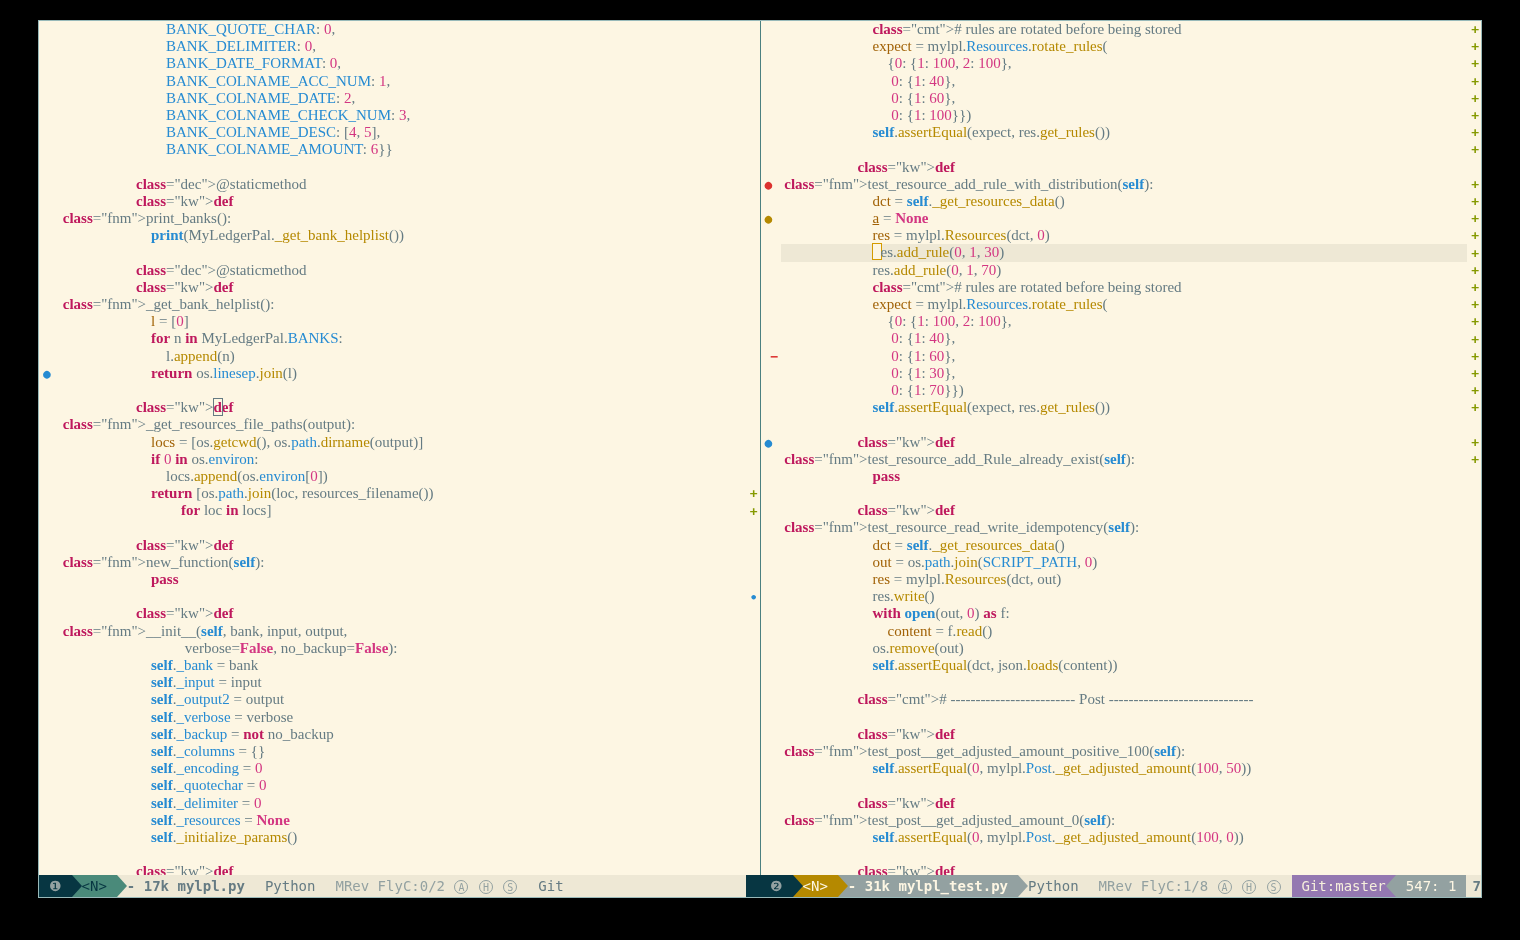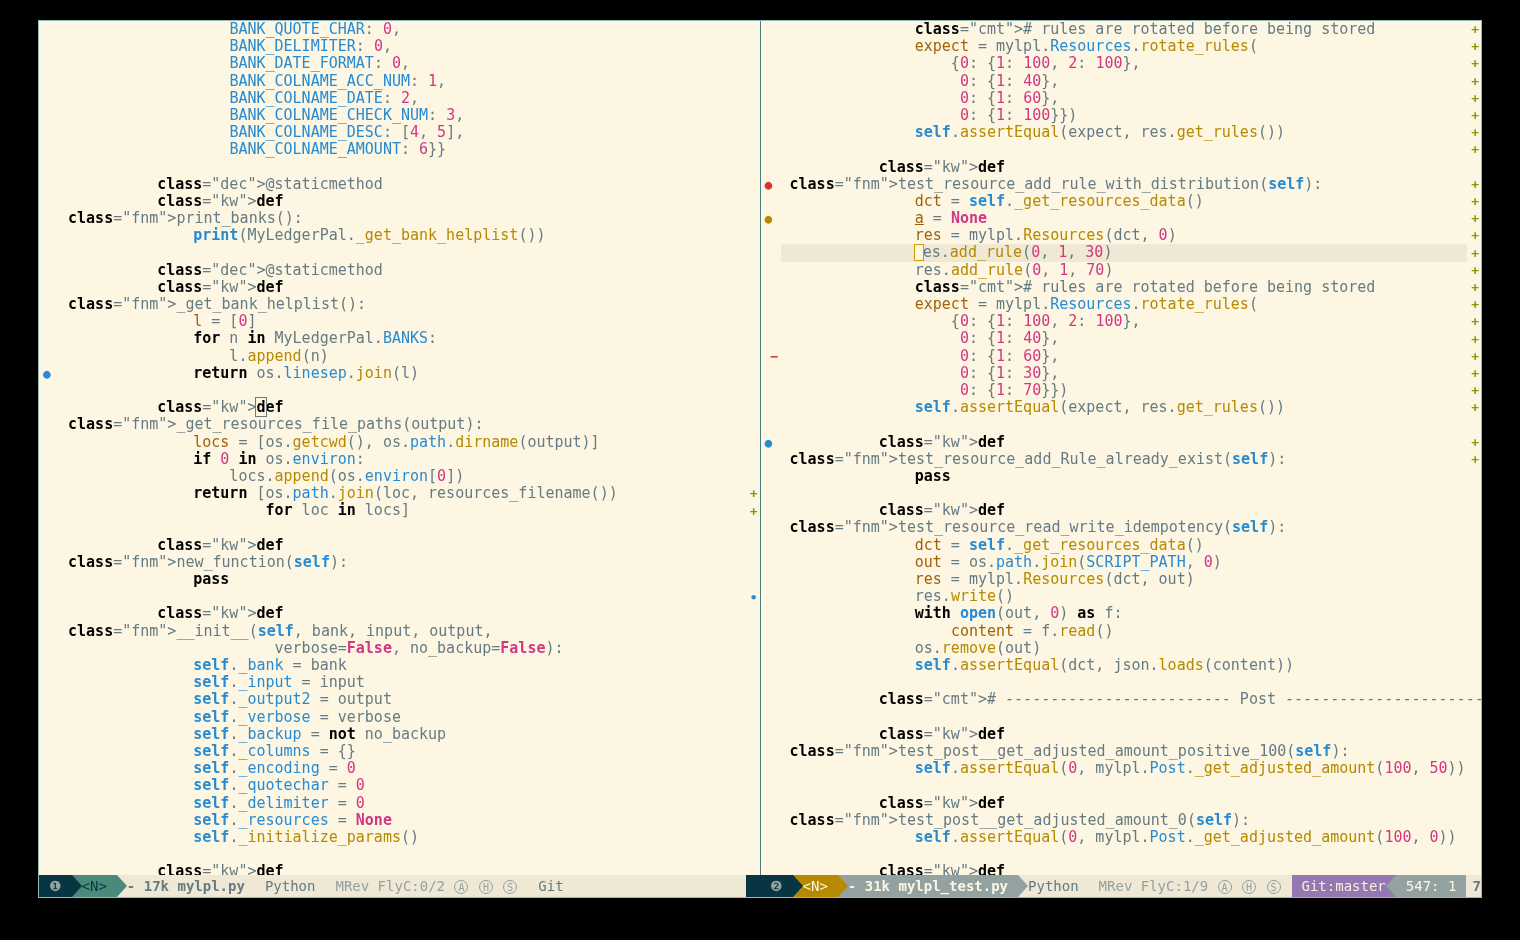--- a/index.html
+++ b/index.html
@@ -26,34 +26,35 @@
   .pane.left { border-right: 1px solid #4b8080; }
   .gutter {
     width: 20px; position: absolute; left: 0; top: 0; bottom: 0;
   }
   .fringe-r {
     width: 14px; position: absolute; right: 0; top: 0; bottom: 0;
   }
   .code {
     position: absolute; left: 20px; right: 14px; top: 0; bottom: 0;
     white-space: pre;
+    font-family: Liberation Serif, serif;
   }
   .ln { display: block; height: 17.2px; padding-left: 62px; }
   .ln.hl { background: #eee8d5; }
   .ln.hl .cursor-box {
     display: inline-block; width: 8px; height: 15px;
     background: #fdf6e3; outline: 1px solid #d49b00;
     vertical-align: text-bottom; margin-bottom: 1px;
   }
   .fn-box {
     outline: 1px solid #657b83; padding: 0 0px;
   }
 
   
-  .kw   { color: #000000; font-weight: bold; }         
+  .kw   { color: #be185d; font-weight: bold; }         
   .bi   { color: #268bd2; font-weight: bold; }                            
   .num  { color: #d33682; }
   .var  { color: #a16207; }      
   .call { color: #b58900; }                            
   .attr { color: #268bd2; }                            
   .true { color: #d33682; font-weight: bold; }
   .ul   { text-decoration: underline; }
 
   
   .gmark { position: absolute; left: 4px; font-size: 13px; line-height: 17.2px; }
@@ -184,21 +185,21 @@
 
     <div class="ml active">
       <span class="seg s-dark arrow-r">❷</span>
       <span class="seg s-num active arrow-r">&lt;N&gt;</span>
       <span class="seg s-file active arrow-r">
         <span>- </span><span>31k</span>
         <span> </span><span>mylpl_test.py</span>
       </span>
       <span class="seg s-mode arrow-r">Python</span>
       <span class="seg s-flyc">
-        <span>MRev FlyC:1/9</span>
+        <span>MRev FlyC:1/8</span>
         <span class="circled">A</span>
         <span class="circled">H</span>
         <span class="circled">S</span>
       </span>
       <span class="seg s-git active arrow-r" style="opacity:.55">Git:master</span>
       <span class="spacer"></span>
       <span class="seg s-pos arrow-l">547: 1</span>
       <span class="seg s-file" style="padding:0 6px">74%</span>
       <span class="scroll-ind active"></span>
     </div>

